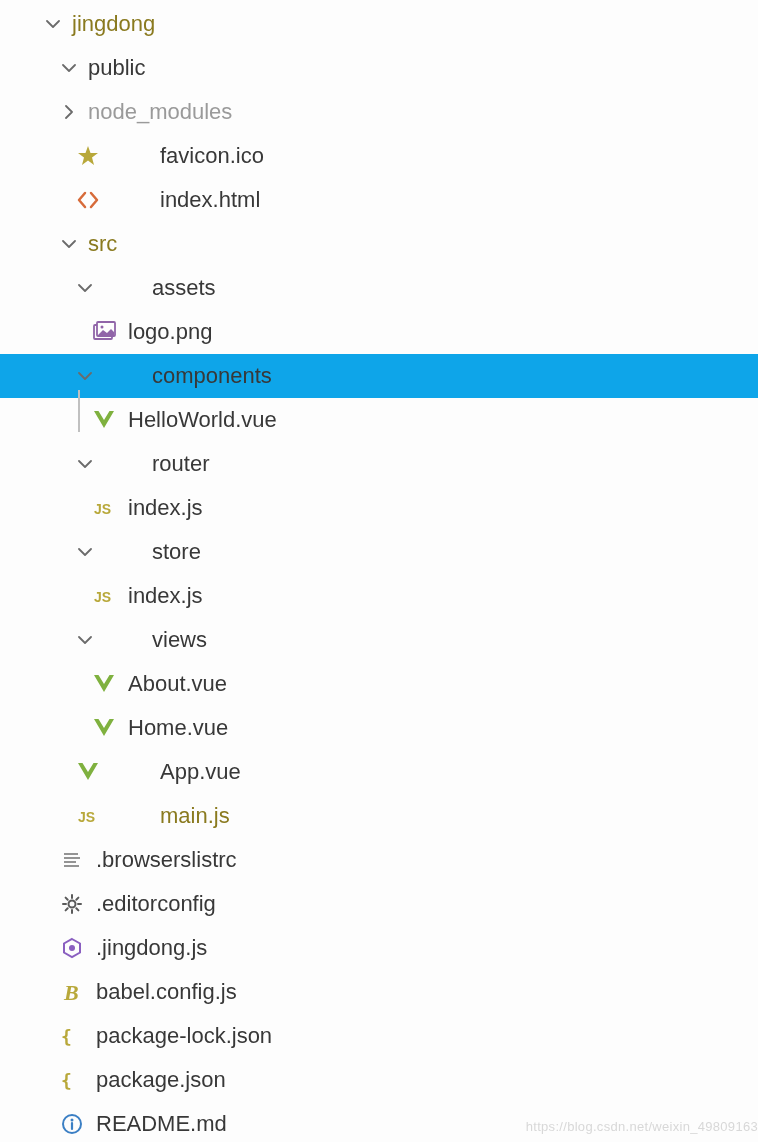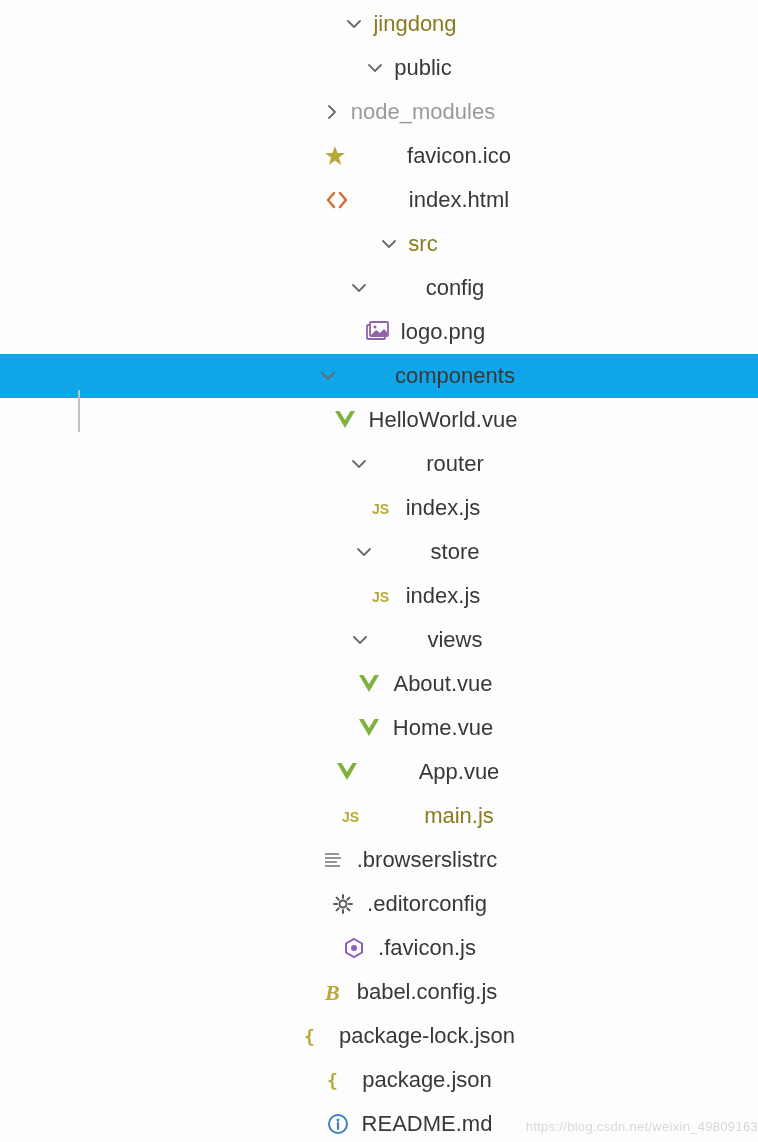--- a/index.html
+++ b/index.html
@@ -19,21 +19,20 @@
     }
     .tree {
       padding-top: 2px;
     }
     .row {
       display: flex;
       align-items: center;
       height: 44px;
       cursor: pointer;
       white-space: nowrap;
-      justify-content: center;
     }
     .row.selected {
       background: #0ea5e9;
     }
     .row.highlighted .label {
       color: #8a7a1f;
     }
     .arrow {
       width: 18px;
       height: 18px;
@@ -195,21 +194,21 @@
       </span>
     <span class="label">src</span>
   </div>
 
   <div class="row d2">
     <span class="arrow">
         <svg viewBox="0 0 14 14">
           <use href="#chevron-down"></use>
         </svg>
       </span>
-    <span class="label">config</span>
+    <span class="label">assets</span>
   </div>
 
   <div class="row d3">
     <span class="icon">
         <svg viewBox="0 0 24 24">
           <use href="#image-icon"></use>
         </svg>
       </span>
     <span class="label">logo.png</span>
   </div>
@@ -332,21 +331,21 @@
       </span>
     <span class="label">.editorconfig</span>
   </div>
 
   <div class="row d1">
     <span class="icon">
         <svg viewBox="0 0 24 24">
           <use href="#hex-icon"></use>
         </svg>
       </span>
-    <span class="label">.favicon.js</span>
+    <span class="label">.jingdong.js</span>
   </div>
 
   <div class="row d1">
     <span class="icon">
         <svg viewBox="0 0 24 24">
           <use href="#babel-icon"></use>
         </svg>
       </span>
     <span class="label">babel.config.js</span>
   </div>

